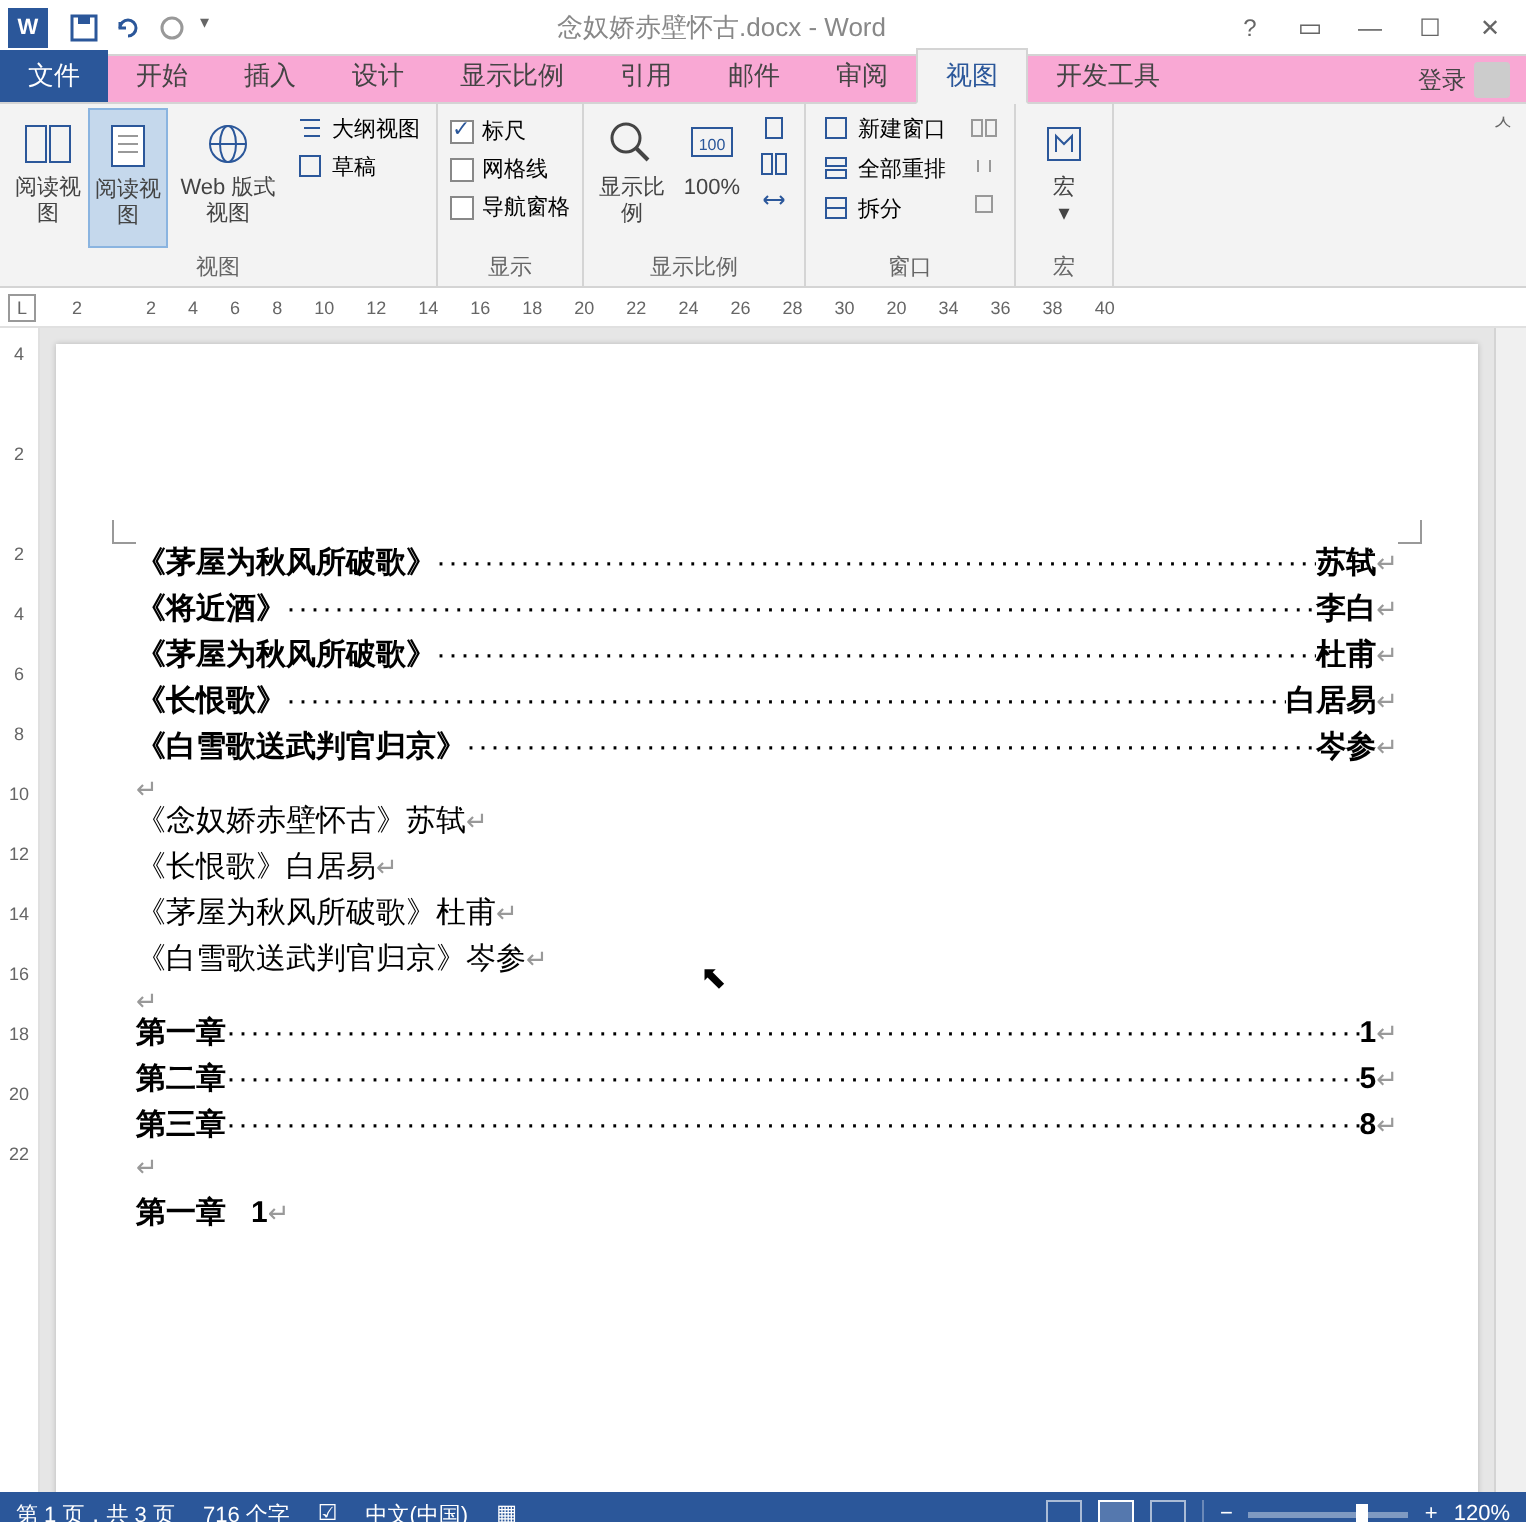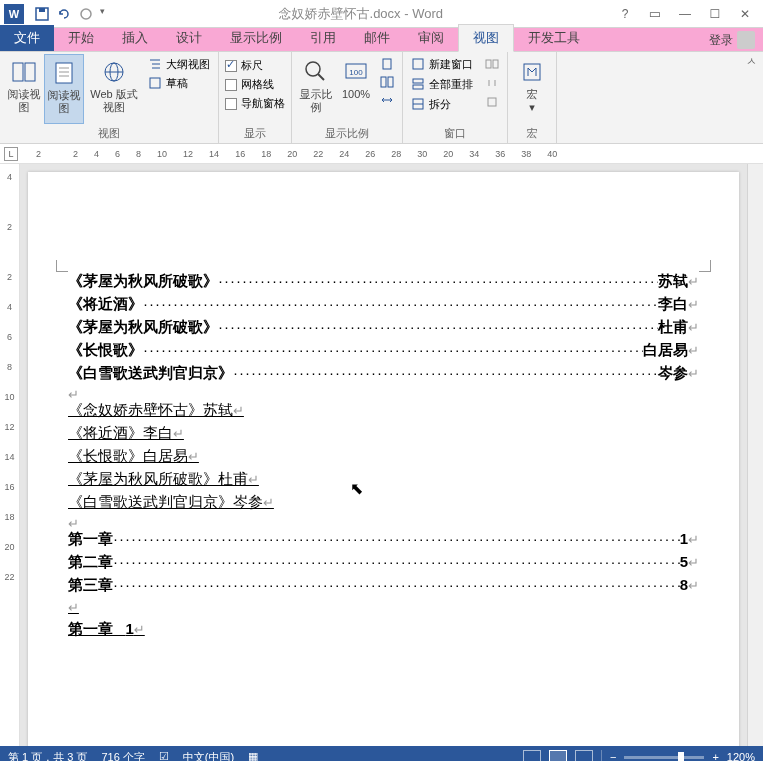--- a/index.html
+++ b/index.html
@@ -45,21 +45,21 @@
     .vruler { width: 20px; background: #fff; border-right: 1px solid #e0e0e0; display: flex; flex-direction: column; align-items: center; padding-top: 8px; gap: 20px; font-size: 9px; color: #666; }
     .page-canvas { flex: 1; overflow: hidden; position: relative; padding-top: 8px; }
     .page { background: #fff; margin: 0 8px; min-height: 600px; padding: 100px 40px 20px 40px; position: relative; box-shadow: 0 0 3px rgba(0,0,0,0.2); }
     .corner-tl { position: absolute; top: 88px; left: 28px; width: 12px; height: 12px; border-left: 1px solid #999; border-bottom: 1px solid #999; }
     .corner-tr { position: absolute; top: 88px; right: 28px; width: 12px; height: 12px; border-right: 1px solid #999; border-bottom: 1px solid #999; }
     .toc-line { display: flex; align-items: baseline; font-size: 15px; margin-bottom: 4px; font-family: "SimSun", serif; }
     .toc-title { white-space: nowrap; }
     .toc-dots { flex: 1; overflow: hidden; white-space: nowrap; letter-spacing: 1px; }
     .toc-author { white-space: nowrap; }
     .pmark { color: #999; font-size: 13px; }
-    .plain-line { font-size: 15px; margin-bottom: 4px; font-family: "SimSun", serif; text-decoration: underline; }
+    .plain-line { font-size: 15px; margin-bottom: 4px; font-family: "SimSun", serif; }
     .spacer { height: 14px; }
     .cursor-arrow { position: absolute; top: 315px; left: 330px; font-size: 16px; color: #000; pointer-events: none; }
     .vscroll { width: 16px; background: #f0f0f0; border-left: 1px solid #d4d4d4; }
     
     .statusbar { height: 22px; background: #2b579a; color: #fff; display: flex; align-items: center; font-size: 11px; padding: 0 8px; gap: 14px; }
     .status-left { display: flex; gap: 14px; flex: 1; }
     .status-right { display: flex; align-items: center; gap: 8px; }
     .view-btn { width: 18px; height: 14px; border: 1px solid #fff; opacity: 0.6; }
     .view-btn.active { opacity: 1; background: rgba(255,255,255,0.2); }
     .zoom-slider { width: 80px; height: 3px; background: rgba(255,255,255,0.4); position: relative; }
@@ -368,21 +368,20 @@
           <div class="toc-line">
             <span class="toc-title"><b>《白雪歌送武判官归京》</b></span>
             <span class="toc-dots">········································································································································································································</span>
             <span class="toc-author"><b>岑参</b></span>
             <span class="pmark">↵</span>
           </div>
         </div>
       <div class="spacer"><span class="pmark">↵</span></div>
       <div id="plainlist">
           <div class="plain-line">《念奴娇赤壁怀古》苏轼<span class="pmark">↵</span></div>
-          <div class="plain-line">《将近酒》李白<span class="pmark">↵</span></div>
           <div class="plain-line">《长恨歌》白居易<span class="pmark">↵</span></div>
           <div class="plain-line">《茅屋为秋风所破歌》杜甫<span class="pmark">↵</span></div>
           <div class="plain-line">《白雪歌送武判官归京》岑参<span class="pmark">↵</span></div>
         </div>
       <div class="spacer"><span class="pmark">↵</span></div>
       <div id="toc2">
           <div class="toc-line">
             <span class="toc-title"><b>第一章</b></span>
             <span class="toc-dots">········································································································································································································</span>
             <span class="toc-author"><b>1</b></span>

